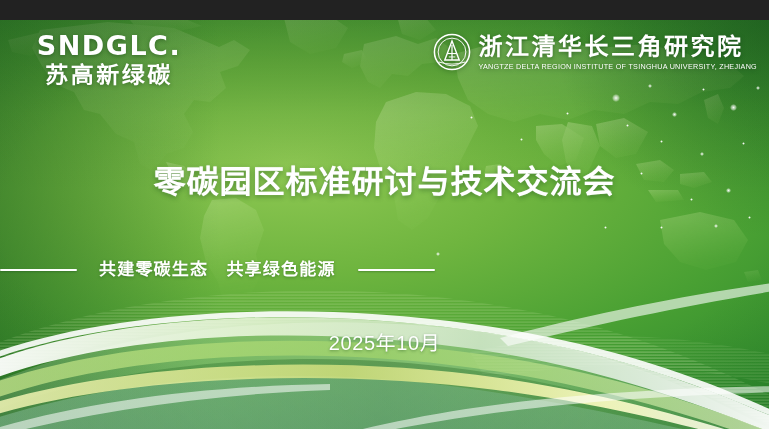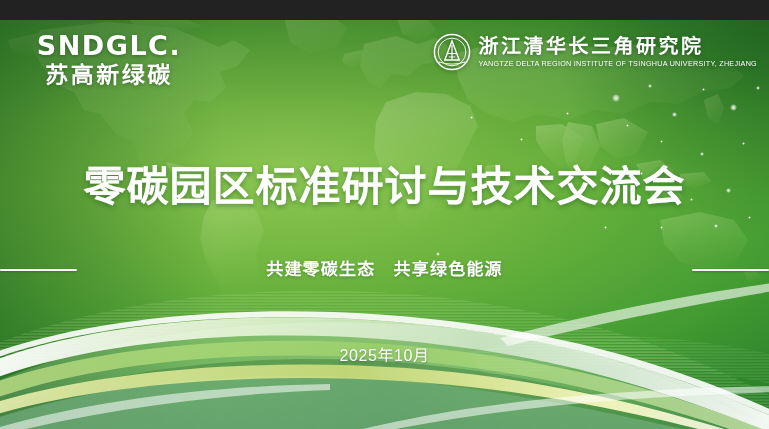--- a/index.html
+++ b/index.html
@@ -85,59 +85,59 @@
 
   .logo-right{
     position:absolute; right:12px; top:13px;
     display:flex; align-items:center; gap:7px;
     filter:drop-shadow(0 1px 2px rgba(10,50,12,.5));
   }
   .emblem{ width:38px; height:38px; flex:0 0 38px; }
   .emblem svg{ width:100%; height:100%; display:block; }
   .logo-right .rtext{ display:flex; flex-direction:column; }
   .logo-right .cn{
-    font-size:20px; line-height:1.15; color:#fff; font-weight:bold;
+    font-size:24px; line-height:1.15; color:#fff; font-weight:bold;
     letter-spacing:2.5px;
     white-space:nowrap;
   }
   .logo-right .en{
     margin-top:2px;
     font-size:7.2px; line-height:1.2; color:#ffffff; font-weight:normal;
     letter-spacing:.28px; white-space:nowrap;
   }
 
   
   .center{
     position:absolute; left:0; right:0; top:0;
     text-align:center;
   }
   .main-title{
     position:absolute; left:0; right:0; top:146px;
-    font-size:42px; line-height:1;
+    font-size:32px; line-height:1;
     font-weight:bold; color:#ffffff;
     letter-spacing:1px;
     text-shadow:0 2px 5px rgba(20,70,22,.45), 0 0 1px rgba(255,255,255,.6);
     white-space:nowrap;
   }
   .sub-row{
     position:absolute; left:0; right:0; top:241px;
-    display:flex; align-items:center; justify-content:space-between; gap:6px;
+    display:flex; align-items:center; justify-content:flex-start; gap:22px;
   }
   .rule{
     width:77px; height:2px; background:#ffffff; border-radius:1px;
     box-shadow:0 1px 2px rgba(20,70,22,.35);
   }
   .subtitle{
     font-size:17px; line-height:1; font-weight:bold; color:#ffffff;
     letter-spacing:1.2px; white-space:nowrap;
     text-shadow:0 1px 3px rgba(20,70,22,.4);
   }
   .date{
-    position:absolute; left:0; right:0; top:328px;
-    font-size:16px; line-height:1; color:#ffffff; font-weight:normal;
+    position:absolute; left:0; right:0; top:313px;
+    font-size:20px; line-height:1; color:#ffffff; font-weight:normal;
     letter-spacing:.6px;
     text-shadow:0 1px 3px rgba(20,70,22,.45);
   }
 </style>
 </head>
 <body>
 
 <div class="stage">
 
   <div class="bg-base"></div>

